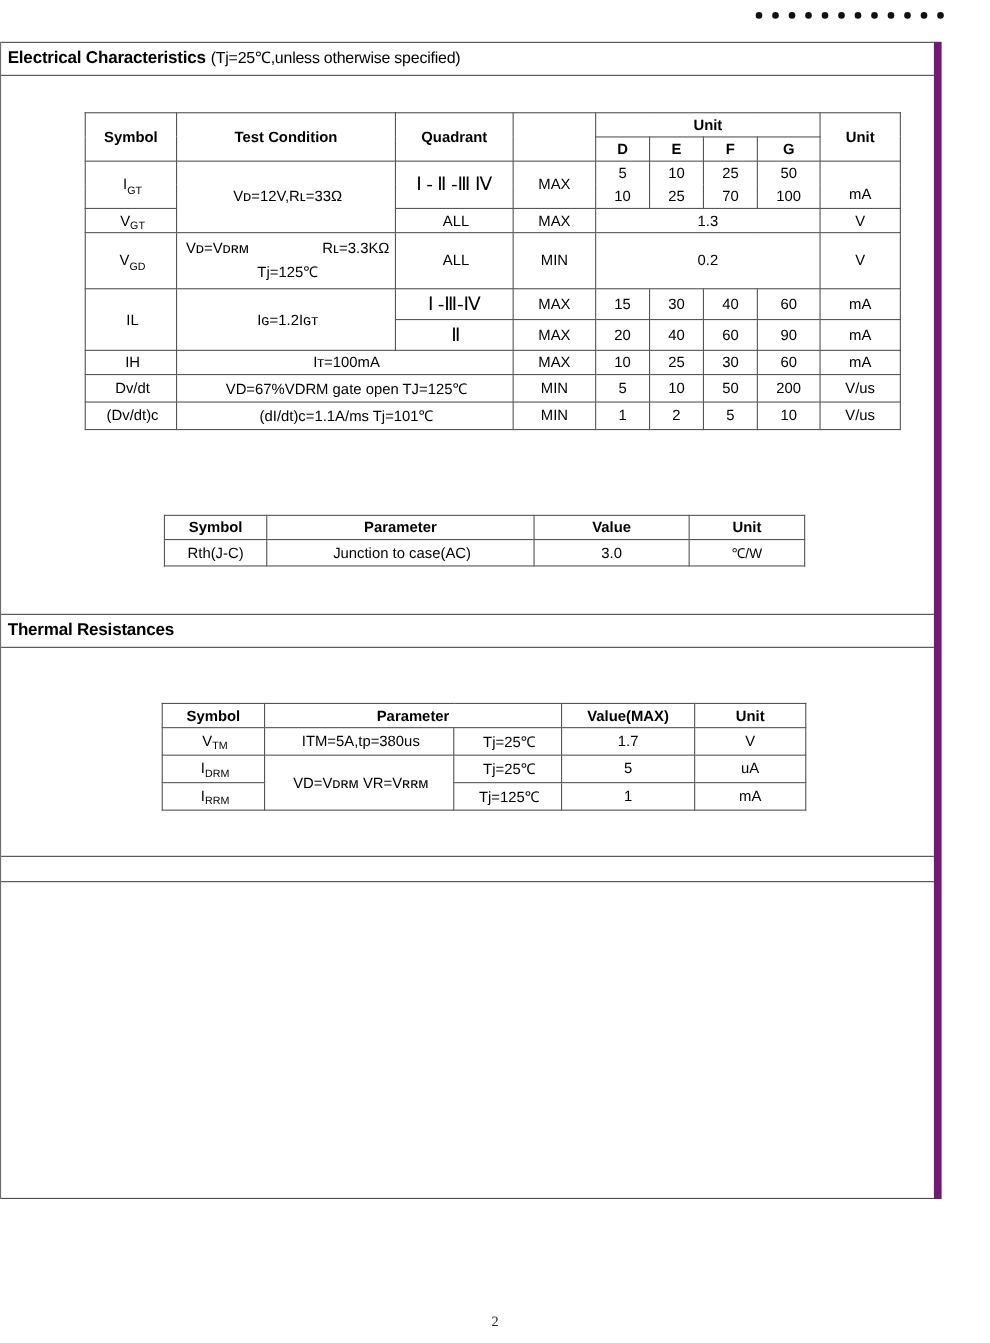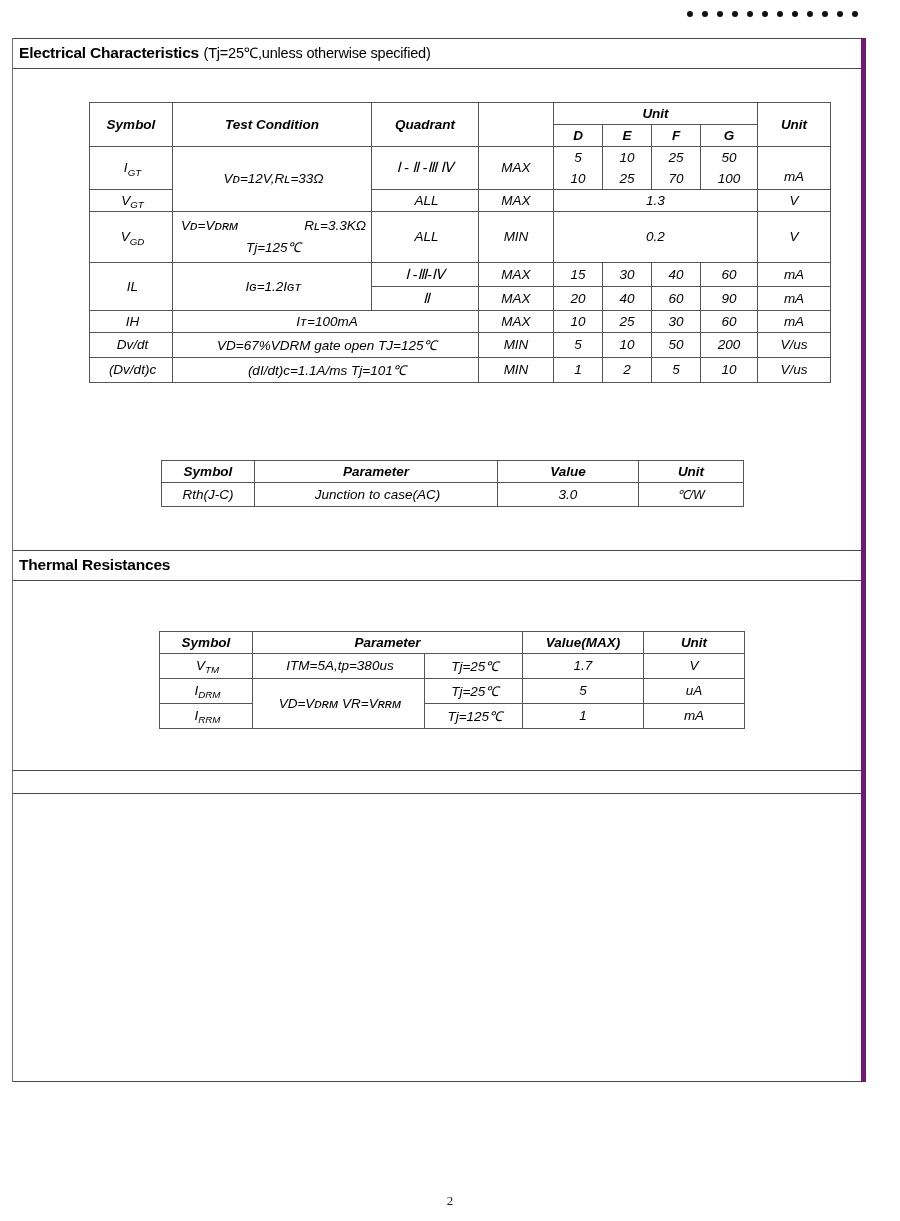--- a/index.html
+++ b/index.html
@@ -28,25 +28,25 @@
     display: block;
     width: 6px;
     height: 6px;
     border-radius: 50%;
     background: #111;
   }
 
   
   .page-frame {
     position: absolute;
-    left: 12px;
+    left: 0;
     top: 38px;
     width: 848px;
     border-left: 1.5px solid #6e6e6e;
-    border-right: 5px solid #701a75;
+    border-right: 7px solid #701a75;
   }
 
   
   .banner {
     border-top: 1.5px solid #4a4a4a;
     border-bottom: 1.5px solid #4a4a4a;
     padding: 5px 6px 6px 6px;
     line-height: 1.1;
   }
   .banner-empty {
@@ -68,21 +68,20 @@
     font-weight: bold;
     font-size: 15.5px;
     letter-spacing: -0.2px;
     padding: 8px 4px 0 4px;
   }
 
   
   table.dt {
     border-collapse: collapse;
     font-size: 13.5px;
-    font-style: italic;
   }
   table.dt td, table.dt th {
     border: 1px solid #555;
     padding: 3px 5px;
     text-align: center;
     vertical-align: middle;
     font-weight: normal;
     white-space: nowrap;
   }
   table.dt th {
@@ -90,21 +89,21 @@
   }
   .tl { text-align: left; padding-left: 8px !important; }
   sub {
     font-size: 0.72em;
     vertical-align: baseline;
     position: relative;
     top: 0.32em;
   }
   .roman {
     font-family: "Liberation Serif", serif;
-    font-size: 14px;
+    font-size: 17px;
   }
   .degc { font-size: 0.92em; }
 
   
   .tbl-wrap-main { padding: 33px 0 0 76px; }
   .tbl-wrap-static { padding: 38px 0 0 148px; }
   .tbl-wrap-thermal { padding: 50px 0 0 146px; }
 
   .spacer-a { height: 39px; }
   .spacer-b { height: 43px; }

